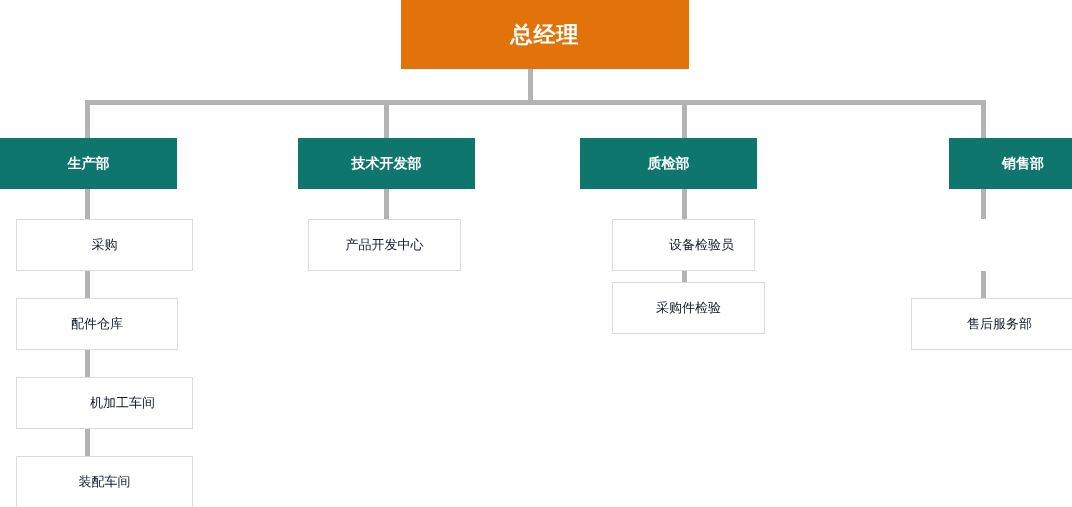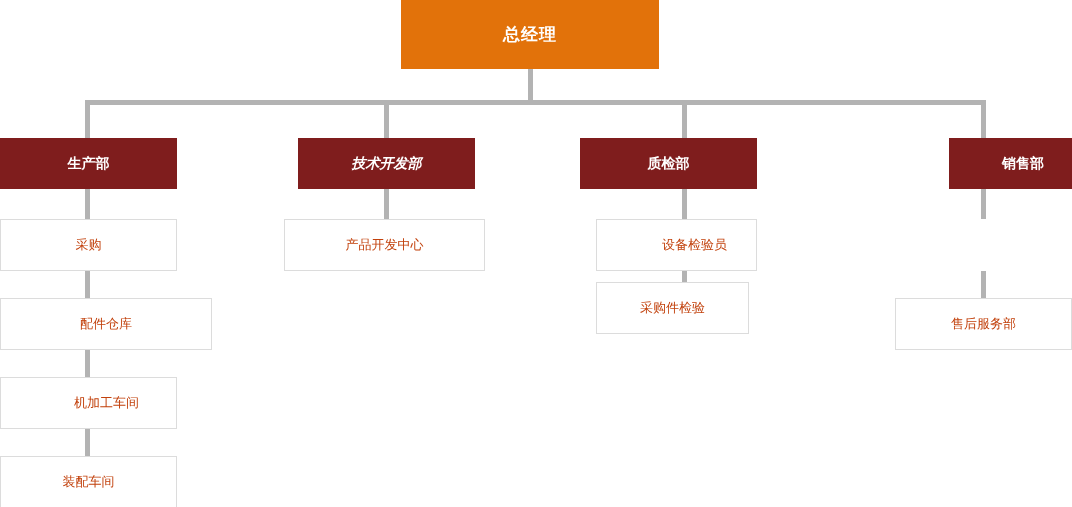--- a/index.html
+++ b/index.html
@@ -31,100 +31,101 @@
     position: absolute;
     height: 5px;
     background: #b3b3b3;
   }
 
   
   .node-root {
     position: absolute;
     left: 401px;
     top: 0px;
-    width: 258px;
+    width: 288px;
     height: 69px;
     background: #e2720a;
     color: #ffffff;
-    font-size: 17px;
+    font-size: 22px;
     font-weight: bold;
     letter-spacing: 1px;
     display: flex;
     align-items: center;
     justify-content: center;
     box-sizing: border-box;
   }
 
   
   .node-dept {
     position: absolute;
     top: 138px;
     height: 51px;
-    background: #7f1d1d;
+    background: #0f766e;
     color: #ffffff;
     font-size: 14px;
     font-weight: bold;
     display: flex;
     align-items: center;
     justify-content: center;
     box-sizing: border-box;
   }
 
   
   .node-sub {
     position: absolute;
     height: 52px;
     background: #ffffff;
     border: 1px solid #dcdcdc;
-    color: #c2410c;
+    color: #0f172a;
     font-size: 13px;
     display: flex;
     align-items: center;
     justify-content: center;
     box-sizing: border-box;
+    margin-left: 16px;
   }
 </style>
 </head>
 <body>
 
 <div id="org-chart">
 
   <div class="node-root">总经理</div>
 
   <div class="connector-v" style="left:528px; top:69px; height:33px;"></div>
 
   <div class="connector-h" style="left:85px; top:100px; width:901px;"></div>
 
   <div class="connector-v" style="left:85px;  top:100px; height:38px;"></div>
   <div class="connector-v" style="left:384px; top:100px; height:38px;"></div>
   <div class="connector-v" style="left:682px; top:100px; height:38px;"></div>
   <div class="connector-v" style="left:981px; top:100px; height:38px;"></div>
 
   <div class="node-dept" style="left:0px;   width:177px;">生产部</div>
-  <div class="node-dept" style="left:298px; width:177px;font-style:italic;">技术开发部</div>
+  <div class="node-dept" style="left:298px; width:177px;">技术开发部</div>
   <div class="node-dept" style="left:580px; width:177px;">质检部</div>
   <div class="node-dept" style="left:949px; width:148px;">销售部</div>
 
   <div class="connector-v" style="left:85px; top:189px; height:30px;"></div>
   <div class="node-sub" style="left:0px; top:219px; width:177px;">采购</div>
 
   <div class="connector-v" style="left:85px; top:271px; height:27px;"></div>
-  <div class="node-sub" style="left:0px; top:298px; width:212px;">配件仓库</div>
+  <div class="node-sub" style="left:0px; top:298px; width:162px;">配件仓库</div>
 
   <div class="connector-v" style="left:85px; top:350px; height:27px;"></div>
   <div class="node-sub" style="left:0px; top:377px; width:177px;padding-left:36px;">机加工车间</div>
 
   <div class="connector-v" style="left:85px; top:429px; height:27px;"></div>
   <div class="node-sub" style="left:0px; top:456px; width:177px;">装配车间</div>
 
   <div class="connector-v" style="left:384px; top:189px; height:30px;"></div>
-  <div class="node-sub" style="left:284px; top:219px; width:201px;">产品开发中心</div>
+  <div class="node-sub" style="left:292px; top:219px; width:153px;">产品开发中心</div>
 
   <div class="connector-v" style="left:682px; top:189px; height:30px;"></div>
-  <div class="node-sub" style="left:596px; top:219px; width:161px;padding-left:36px;">设备检验员</div>
+  <div class="node-sub" style="left:596px; top:219px; width:143px;padding-left:36px;">设备检验员</div>
 
   <div class="connector-v" style="left:682px; top:271px; height:27px;"></div>
   <div class="node-sub" style="left:596px; top:282px; width:153px;">采购件检验</div>
 
   <div class="connector-v" style="left:981px; top:189px; height:30px;"></div>
 
   <div class="connector-v" style="left:981px; top:271px; height:27px;"></div>
   <div class="node-sub" style="left:895px; top:298px; width:177px;font-family:Liberation Serif, serif;">售后服务部</div>
 
 </div>

